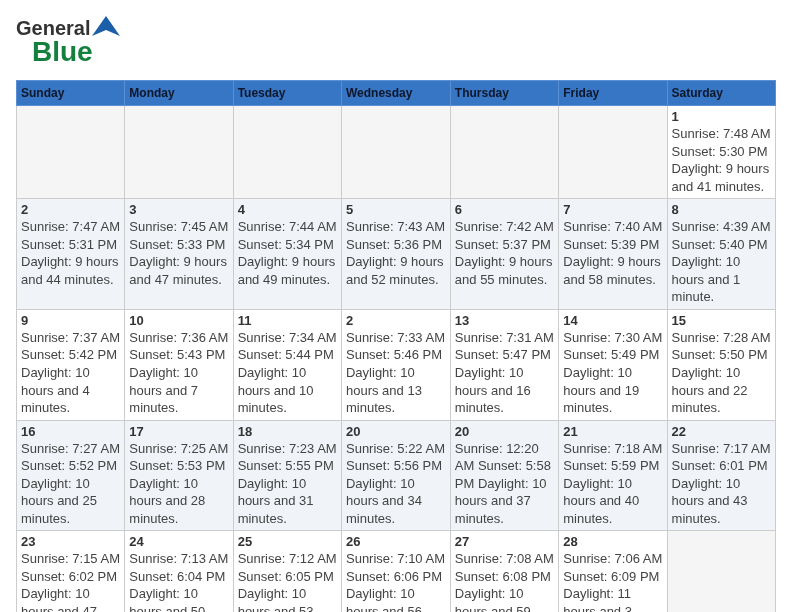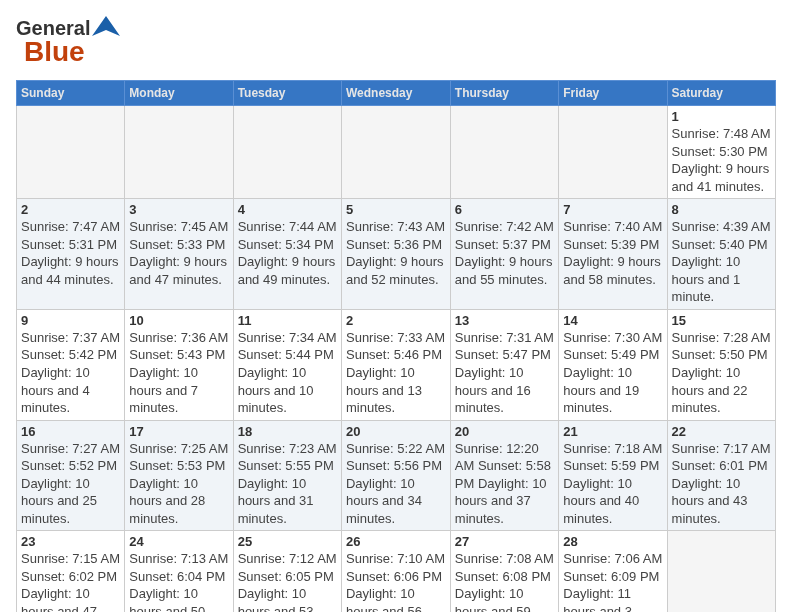--- a/index.html
+++ b/index.html
@@ -3,21 +3,21 @@
   <meta charset="utf-8">
   <style>
     * { box-sizing: border-box; margin: 0; padding: 0; }
     body { font-family: Arial, sans-serif; background: #fff; width: 792px; height: 612px; overflow: hidden; }
     .page { width: 792px; height: 612px; padding: 16px; }
     .header { display: flex; justify-content: space-between; align-items: flex-start; margin-bottom: 12px; }
     .title-block { text-align: right; }
     .calendar-title { font-size: 36px; color: #555; font-weight: normal; }
     .calendar-subtitle { font-size: 16px; color: #555; }
     .calendar { width: 100%; border-collapse: collapse; }
-    .calendar th { background: #3676c4; color: #e5e5e5; font-size: 12px; padding: 5px 4px; text-align: left; border: 1px solid #5a8fd4; }
+    .calendar th { background: #3676c4; color: #0f172a; font-size: 12px; padding: 5px 4px; text-align: left; border: 1px solid #5a8fd4; }
     .calendar td { border: 1px solid #ccc; vertical-align: top; padding: 3px 4px; font-size: 10px; width: 110px; height: 80px; background: #fff; }
     .calendar td.empty { background: #f5f5f5; }
     .day-num { font-size: 13px; font-weight: bold; color: #333; display: block; margin-bottom: 1px; }
     .day-info { font-size: 13px; color: #444; line-height: 1.35; }
     .row-shaded td { background: #f0f4f8; }
     
     .logo-wrap { display: flex; flex-direction: column; align-items: flex-start; }
     .logo-main { display: flex; align-items: center; }
   </style>
 </head>
@@ -26,21 +26,21 @@
 <div class="page">
   <div class="header">
     <div class="logo-wrap">
       <div class="logo-main">
         <span style="font-size:20px; font-weight:bold; color:#333;">General</span>
         <svg width="28" height="28" viewBox="0 0 28 28" style="margin-left:2px; margin-top:-4px;">
           <polygon points="14,4 28,24 14,18 0,24" fill="#1a5fa8"></polygon>
         </svg>
       </div>
       <div style="margin-top:-4px;">
-        <span style="font-size:28px; font-weight:bold; color:#c2410c; margin-left:8px;">Blue</span>
+        <span style="font-size:28px; font-weight:bold; color:#15803d; margin-left:16px;">Blue</span>
       </div>
     </div>
     <div class="title-block">
       <div class="calendar-title"></div>
       <div class="calendar-subtitle"></div>
     </div>
   </div>
 
   <table class="calendar">
     <thead>

